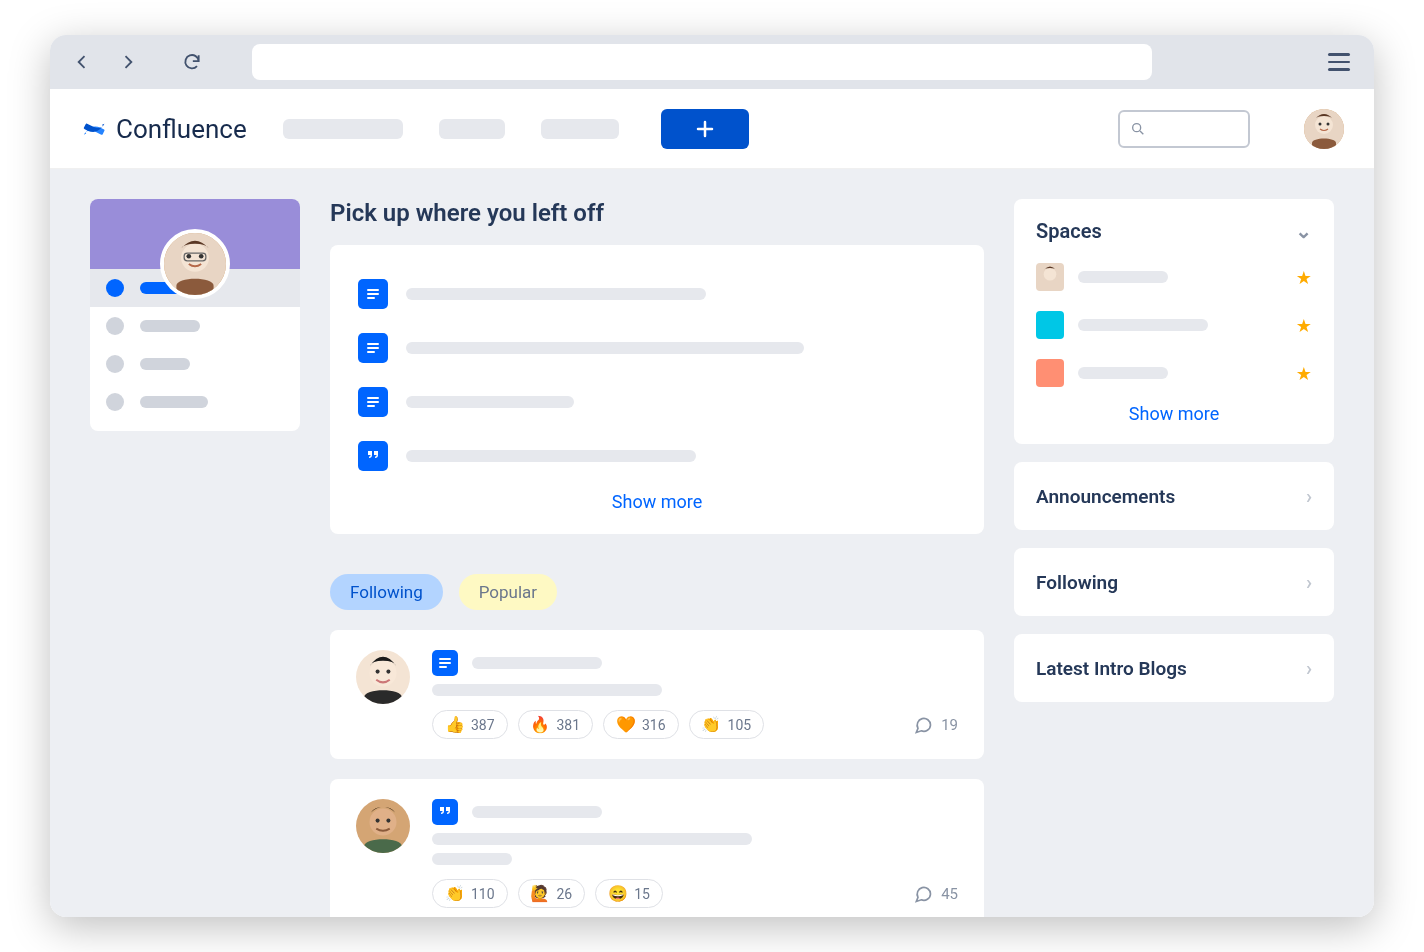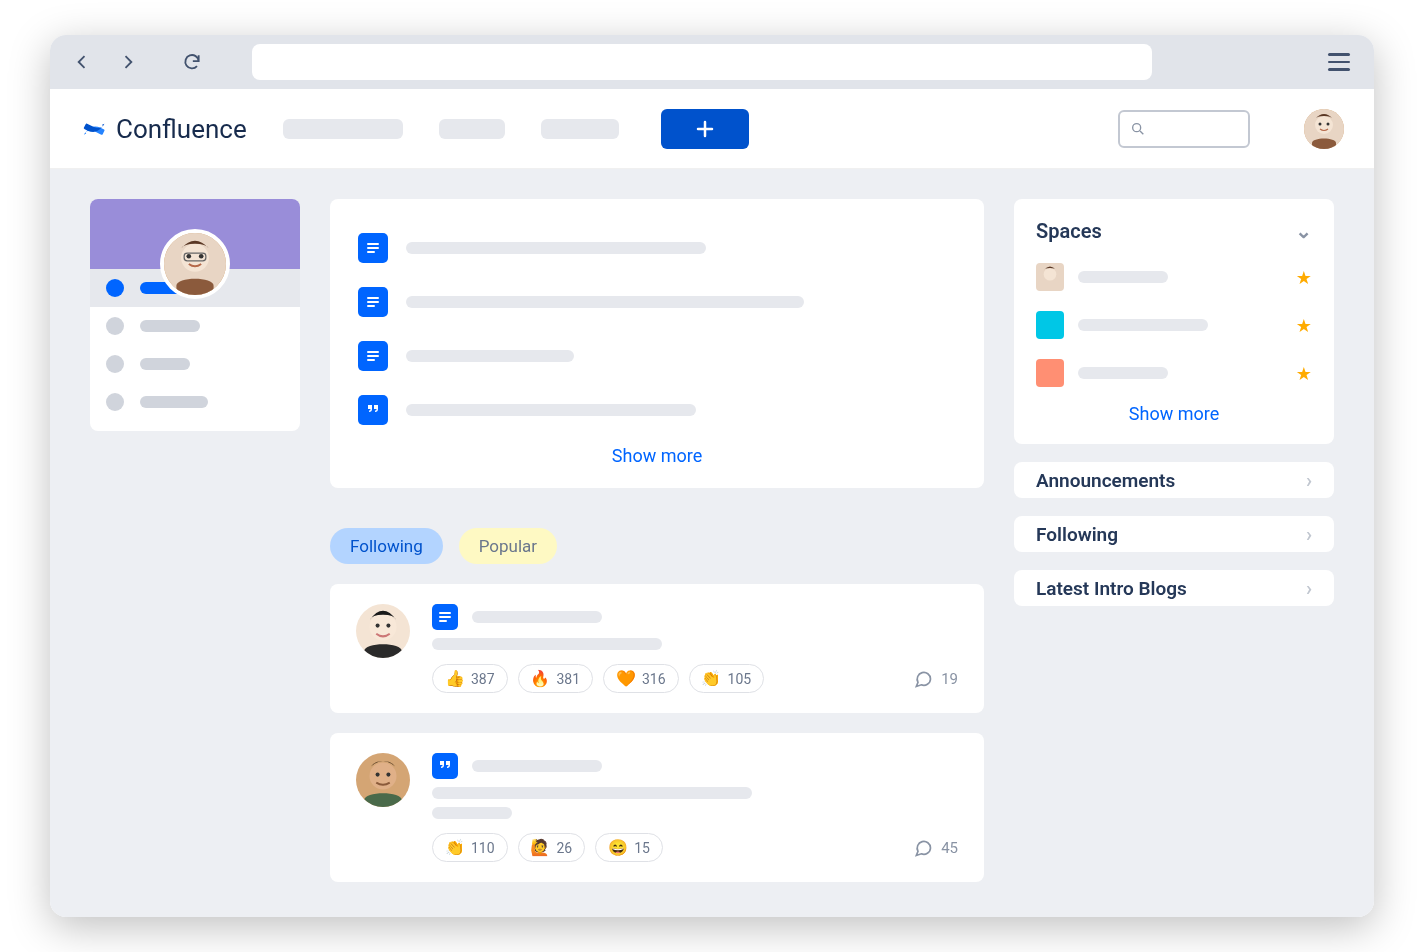--- a/index.html
+++ b/index.html
@@ -69,21 +69,21 @@
 
 
 .rail { width: 320px; flex-shrink: 0; }
 .rail-card { background: #fff; border-radius: 8px; padding: 20px 22px; margin-bottom: 18px; }
 .rail-header { display: flex; align-items: center; justify-content: space-between; font-size: 20px; font-weight: 600; color: #253858; }
 .rail-header .chev { color: #8993a4; }
 .space-row { display: flex; align-items: center; gap: 14px; padding: 10px 0; }
 .space-icon { width: 28px; height: 28px; border-radius: 4px; flex-shrink: 0; }
 .star { margin-left: auto; color: #ffab00; font-size: 18px; }
 .rail-showmore { text-align: center; color: #0065ff; font-size: 18px; padding-top: 6px; }
-.rail-link { display: flex; align-items: center; justify-content: space-between; background: #fff; border-radius: 8px; padding: 6px 22px; margin-bottom: 18px; font-size: 19px; font-weight: 600; color: #253858; }
+.rail-link { display: flex; align-items: center; justify-content: space-between; background: #fff; border-radius: 8px; padding: 22px 22px; margin-bottom: 18px; font-size: 19px; font-weight: 600; color: #253858; }
 .rail-link .chev { color: #c1c7d0; font-size: 20px; }
 
 
 .face-svg { width: 100%; height: 100%; }
 </style>
 </head>
 <body>
 
 <div class="browser-frame">
 
@@ -178,20 +178,21 @@
         </div>
         <div class="menu-item">
           <div class="menu-dot"></div>
           <div class="menu-bar" style="width:68px"></div>
         </div>
         <div style="height:10px"></div>
       </div>
     </div>
 
     <div class="main">
+      <div class="section-title">Pick up where you left off</div>
       <div class="card">
         <div id="pickup-rows">
             <div class="recent-row">
               <div class="doc-icon">
                 <svg viewBox="0 0 16 16">
                   <rect x="2" y="3" width="12" height="2" rx="1" fill="#fff"></rect>
                   <rect x="2" y="7" width="12" height="2" rx="1" fill="#fff"></rect>
                   <rect x="2" y="11" width="8" height="2" rx="1" fill="#fff"></rect>
                 </svg>
               </div>

